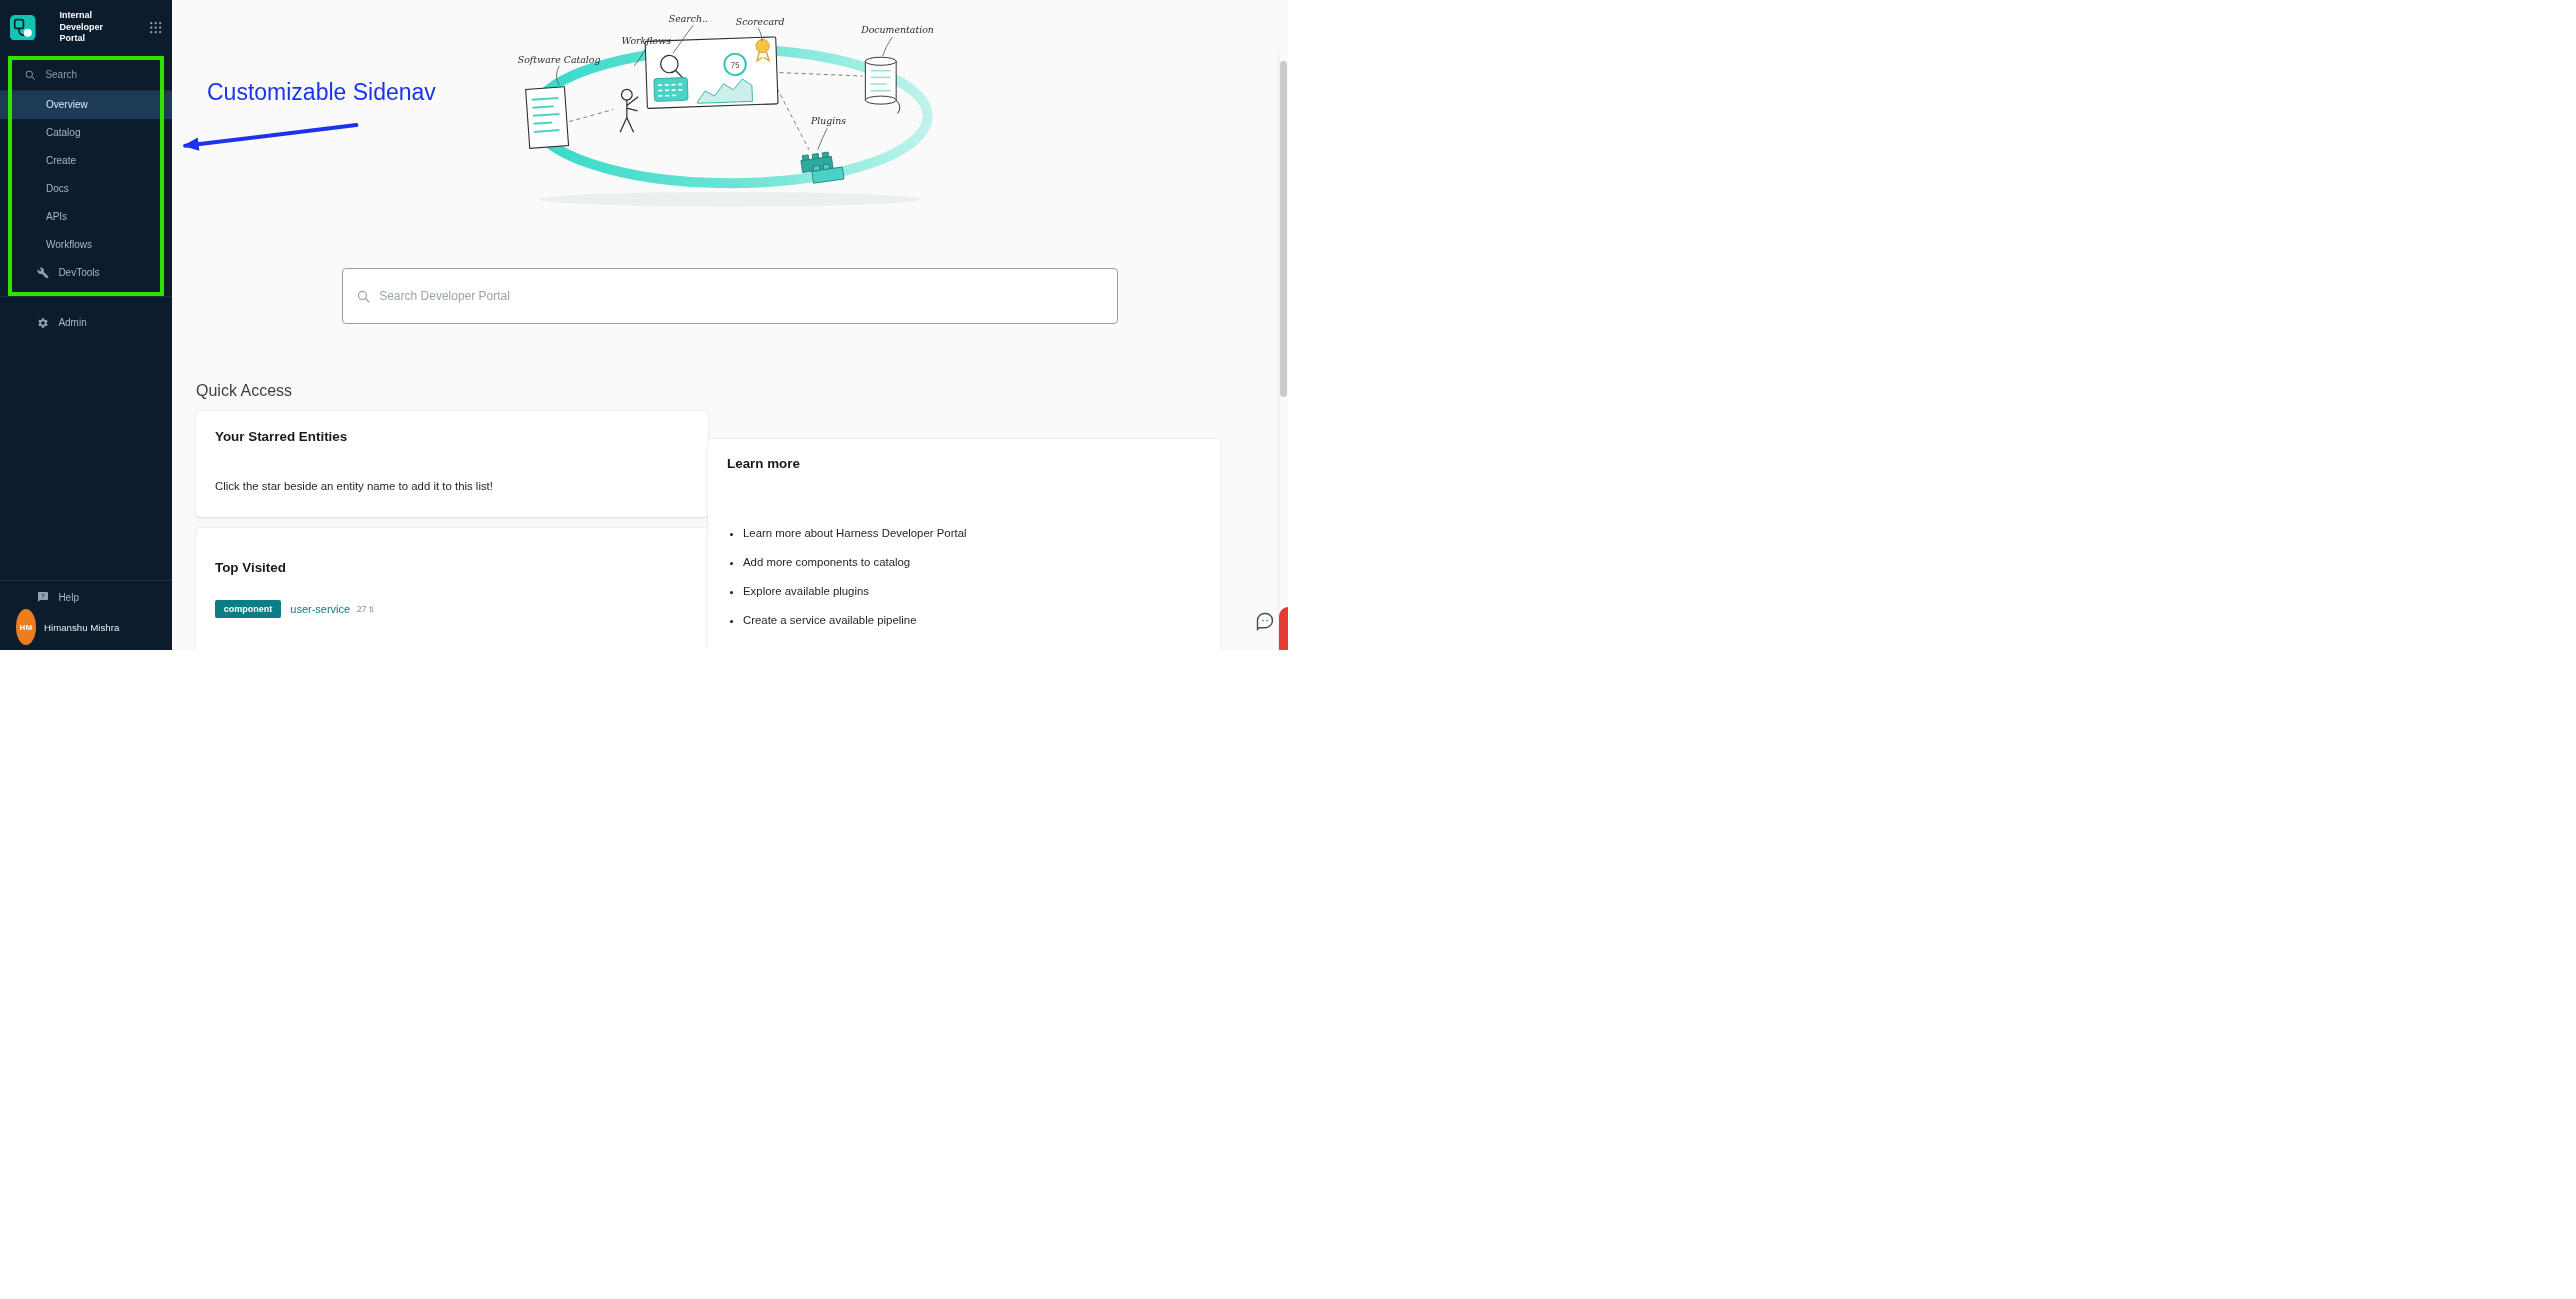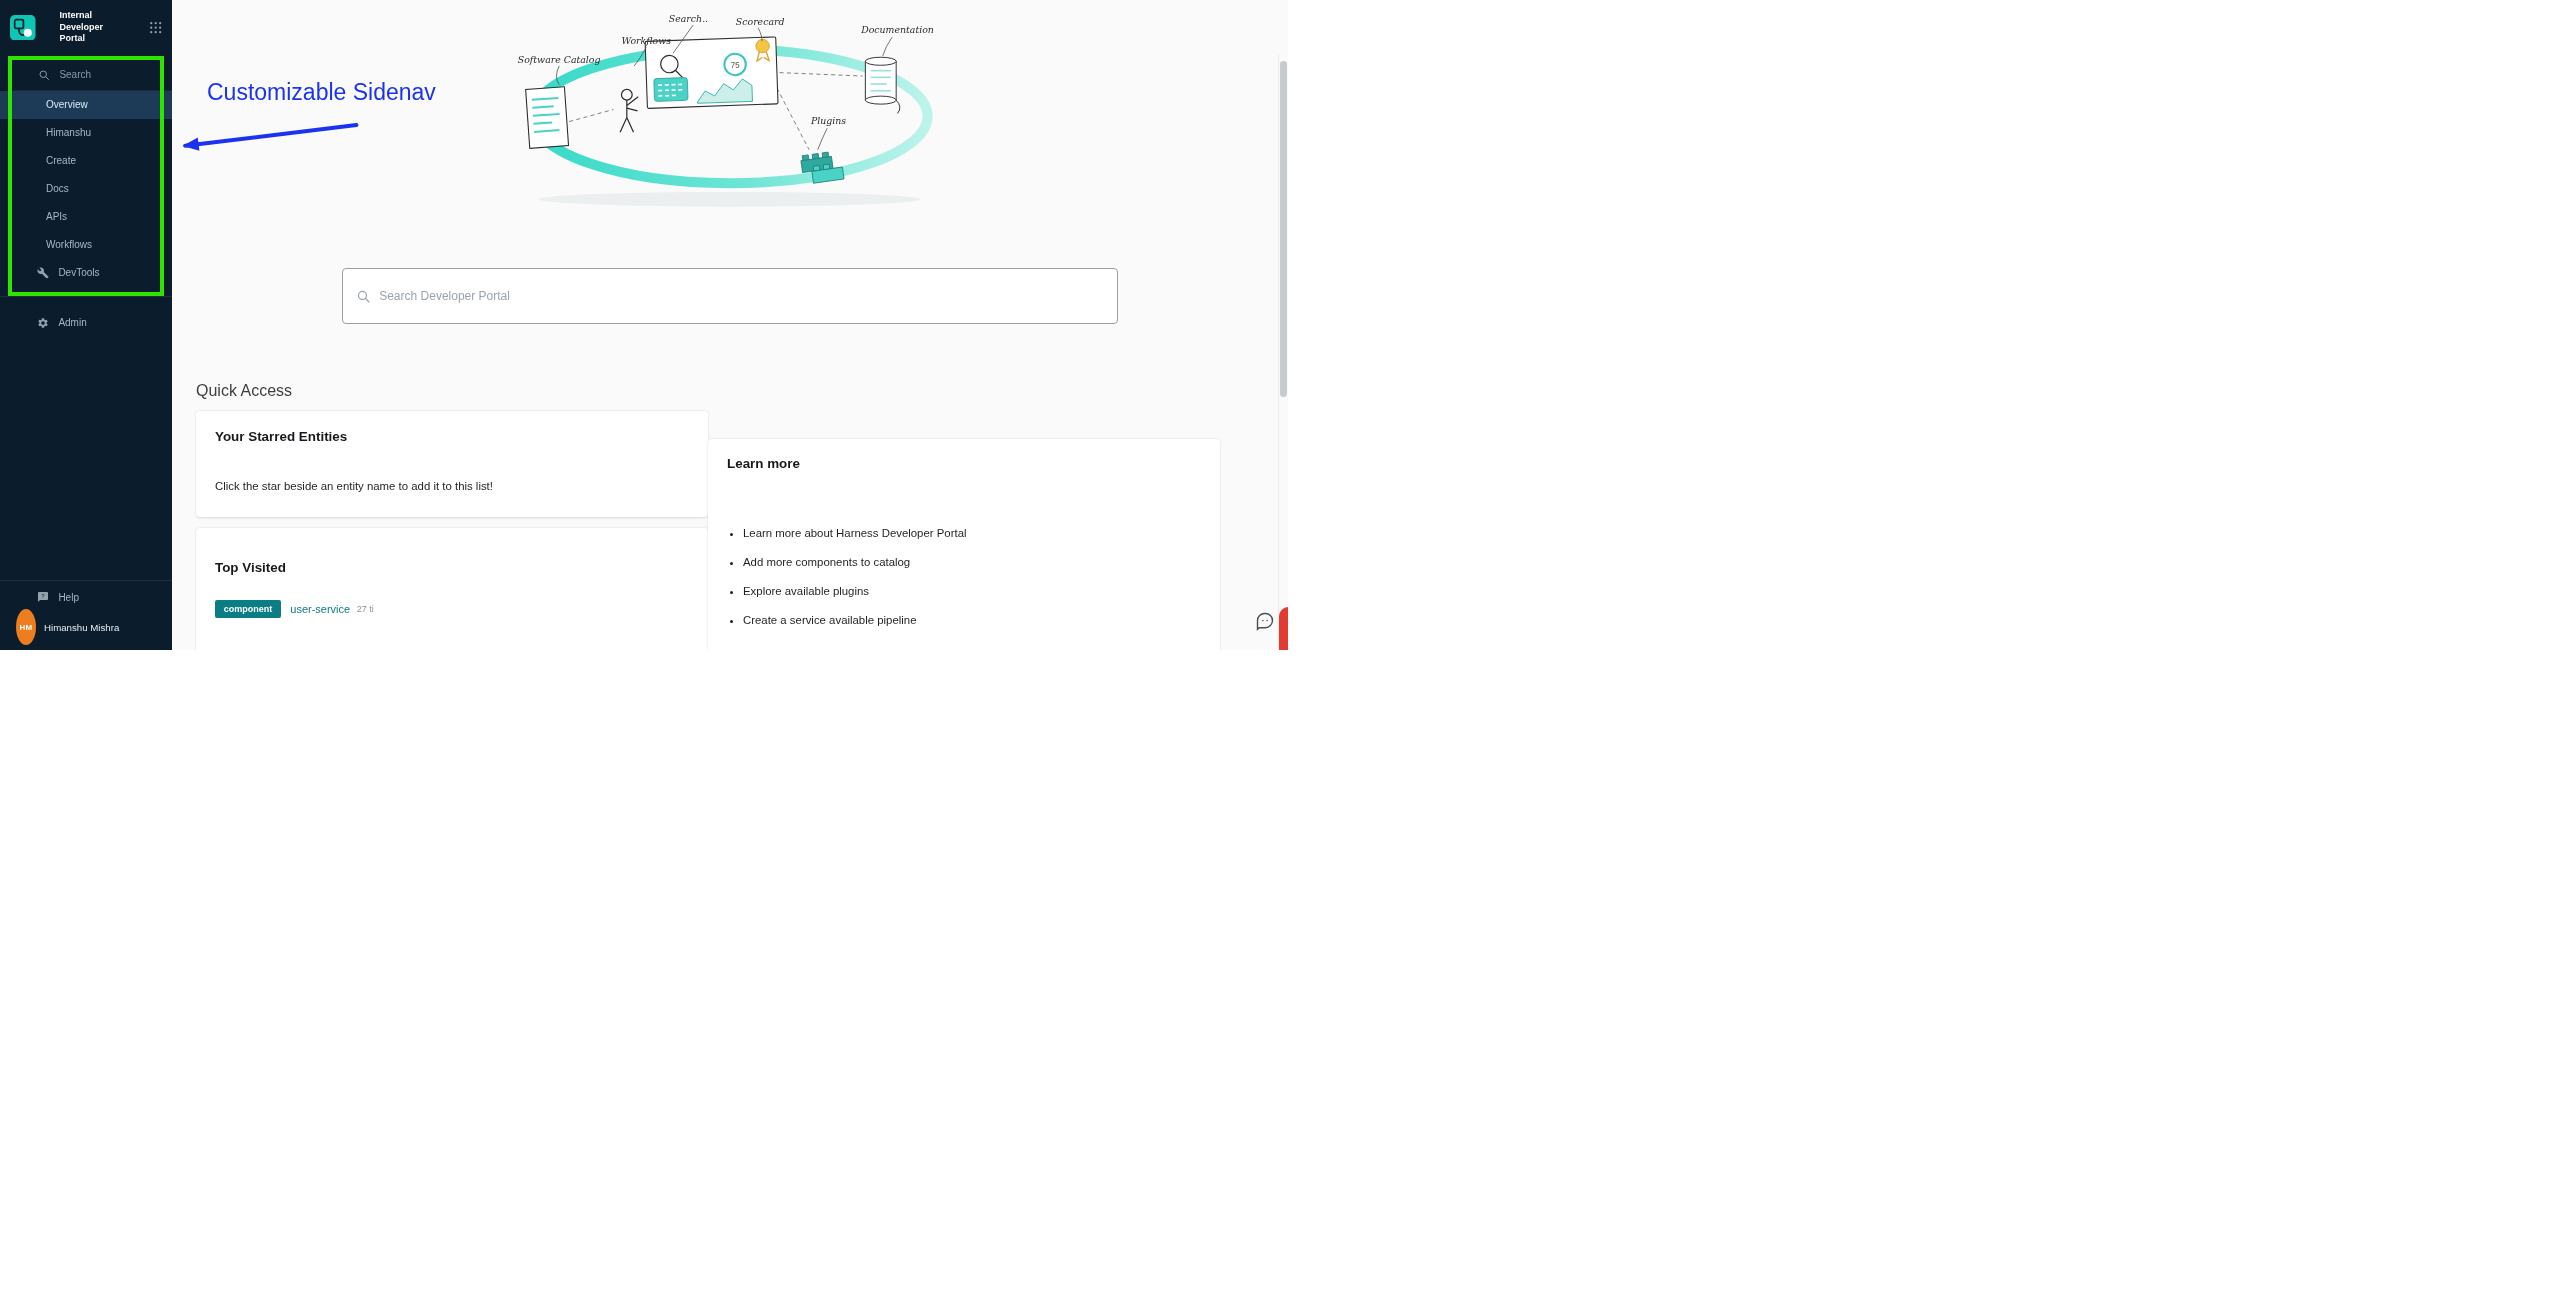--- a/index.html
+++ b/index.html
@@ -9,21 +9,21 @@
     background:#fff; overflow:hidden; position:relative;
   }
   .app { display:flex; width:100%; height:100%; }
 
   
   .sidebar { width:172px; min-width:172px; background:#0B1C2C; display:flex; flex-direction:column; position:relative; z-index:10; }
   .sb-header { display:flex; align-items:center; gap:24px; padding:10px 9.4px 6.7px 10px; }
   .sb-logo { flex:none; }
   .sb-title { font-size:9px; font-weight:bold; color:#FFFFFF; line-height:1.3; flex:1; }
   .sb-grid { margin-left:auto; cursor:pointer; display:flex; }
-  .sb-search { display:flex; align-items:center; gap:9.4px; height:31px; padding-left:24px; color:#8C9BAA; font-size:10px; margin-top:8px; border-bottom:0.7px solid rgba(255,255,255,0.07); cursor:pointer;margin-left:14px; }
+  .sb-search { display:flex; align-items:center; gap:9.4px; height:31px; padding-left:24px; color:#8C9BAA; font-size:10px; margin-top:8px; border-bottom:0.7px solid rgba(255,255,255,0.07); cursor:pointer; }
   .sb-item { display:flex; align-items:center; gap:9.4px; height:28px; padding-left:37px; color:#AAB7C4; font-size:10px; cursor:pointer; }
   .sb-item.texty { padding-left:46px; }
   .sb-item.active { background:#1D3B56; color:#D9EBFA; }
   .sb-divider { height:0.7px; background:rgba(255,255,255,0.09); margin:9.4px 0 2.7px; }
   .sb-bottom { margin-top:auto; padding-bottom:6.7px; }
   .sb-user { display:flex; align-items:center; gap:8px; height:32px; padding-left:16px; color:#E6EDF3; font-size:9.7px; cursor:pointer; }
   .avatar { width:20px; height:36px; border-radius:50%; background:#EE7D1F; color:#fff; font-size:8px; font-weight:bold; display:flex; align-items:center; justify-content:center; letter-spacing:0.3px; }
   .sb-admin { margin-top:9.4px; }
 
   
@@ -102,21 +102,21 @@
           </svg>
       </span>
       <span>Search</span>
     </div>
 
     <nav>
       <div class="sb-item texty active">
           <span>Overview</span>
         </div>
       <div class="sb-item texty">
-          <span>Himanshu</span>
+          <span>Catalog</span>
         </div>
       <div class="sb-item texty">
           <span>Create</span>
         </div>
       <div class="sb-item texty">
           <span>Docs</span>
         </div>
       <div class="sb-item texty">
           <span>APIs</span>
         </div>

